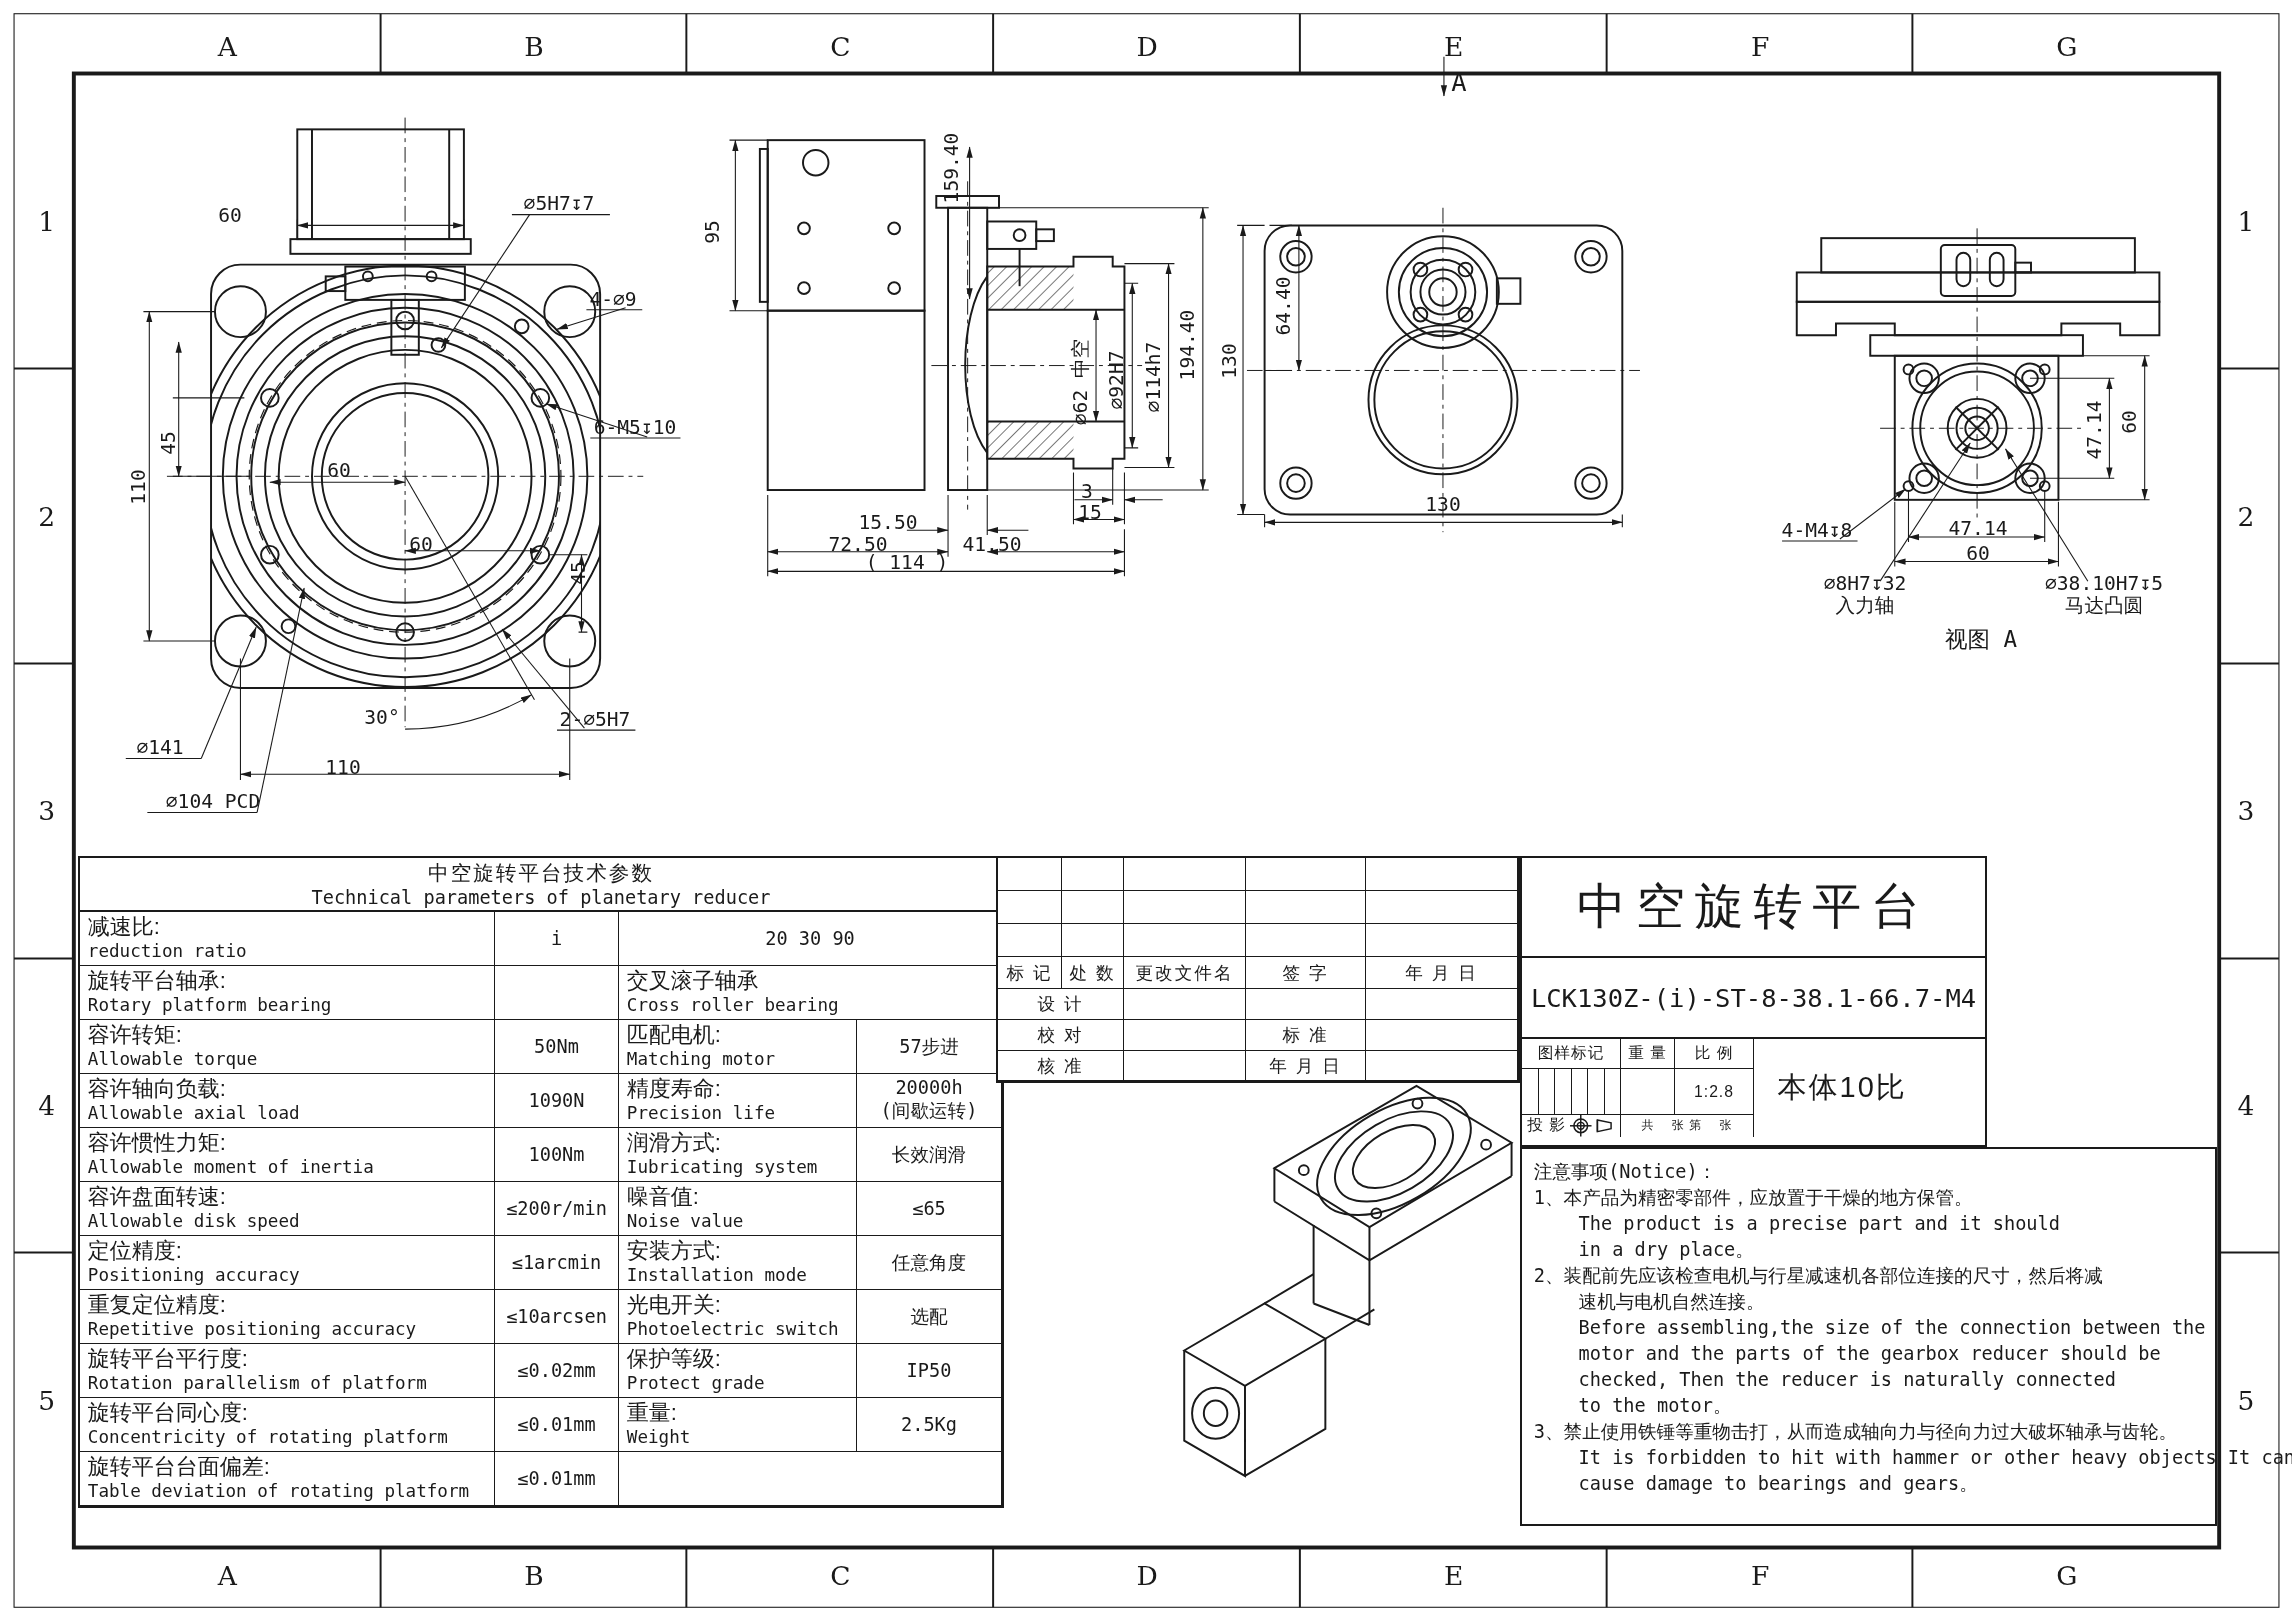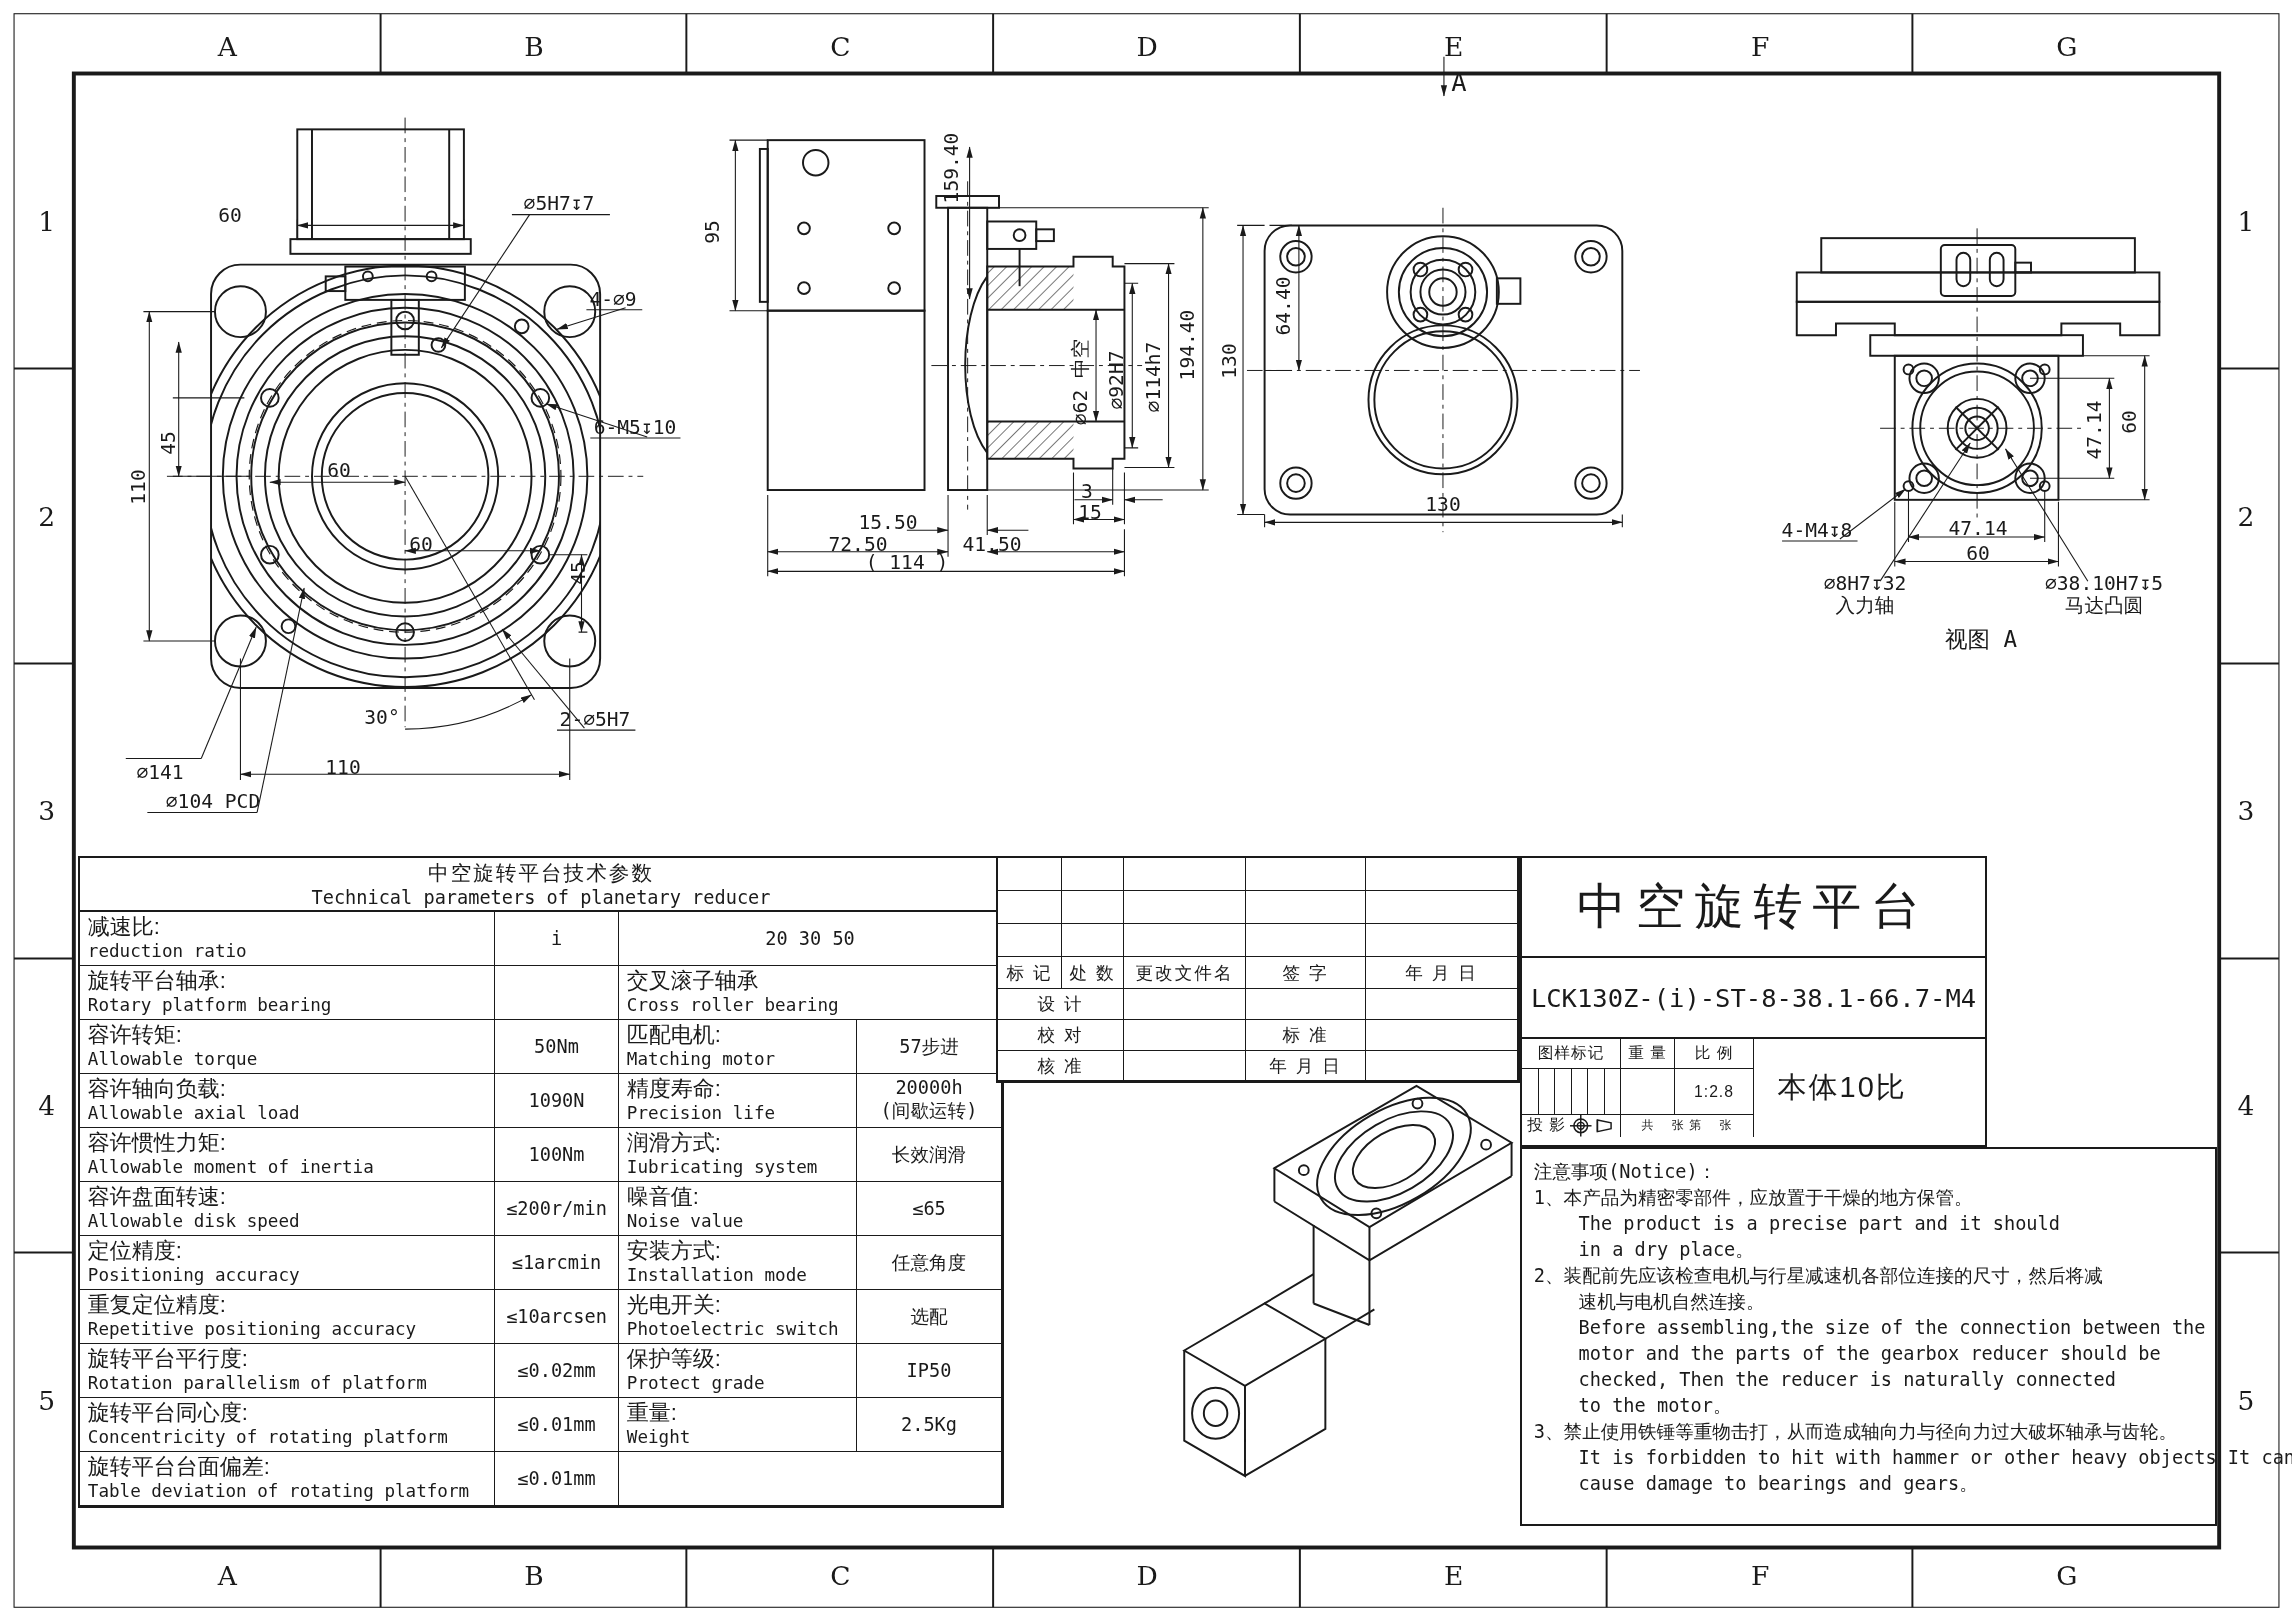--- a/index.html
+++ b/index.html
@@ -328,21 +328,21 @@
       <span class="dim" style="left: 559px; top: 204px; transform: translate(-50%, -50%);">⌀5H7↧7</span>
       <span class="dim" style="left: 613px; top: 300px; transform: translate(-50%, -50%);">4-⌀9</span>
       <span class="dim" style="left: 635px; top: 428px; transform: translate(-50%, -50%);">6-M5↧10</span>
       <span class="dim" style="left: 169px; top: 443px; transform: translate(-50%, -50%) rotate(-90deg);">45</span>
       <span class="dim" style="left: 139px; top: 487px; transform: translate(-50%, -50%) rotate(-90deg);">110</span>
       <span class="dim" style="left: 339px; top: 471px; transform: translate(-50%, -50%);">60</span>
       <span class="dim" style="left: 421px; top: 545px; transform: translate(-50%, -50%);">60</span>
       <span class="dim" style="left: 579px; top: 573px; transform: translate(-50%, -50%) rotate(-90deg);">45</span>
       <span class="dim" style="left: 382px; top: 718px; transform: translate(-50%, -50%);">30°</span>
       <span class="dim" style="left: 595px; top: 720px; transform: translate(-50%, -50%);">2-⌀5H7</span>
-      <span class="dim" style="left: 160px; top: 773px; transform: translate(-50%, -50%);">⌀141</span>
+      <span class="dim" style="left: 160px; top: 748px; transform: translate(-50%, -50%);">⌀141</span>
       <span class="dim" style="left: 343px; top: 768px; transform: translate(-50%, -50%);">110</span>
       <span class="dim" style="left: 213px; top: 802px; transform: translate(-50%, -50%);">⌀104 PCD</span>
       <span class="dim" style="left: 952px; top: 168px; transform: translate(-50%, -50%) rotate(-90deg);">159.40</span>
       <span class="dim" style="left: 713px; top: 232px; transform: translate(-50%, -50%) rotate(-90deg);">95</span>
       <span class="dim" style="left: 1081px; top: 382px; transform: translate(-50%, -50%) rotate(-90deg);">⌀62 中空</span>
       <span class="dim" style="left: 1117px; top: 380px; transform: translate(-50%, -50%) rotate(-90deg);">⌀92H7</span>
       <span class="dim" style="left: 1154px; top: 377px; transform: translate(-50%, -50%) rotate(-90deg);">⌀114h7</span>
       <span class="dim" style="left: 1188px; top: 345px; transform: translate(-50%, -50%) rotate(-90deg);">194.40</span>
       <span class="dim" style="left: 1087px; top: 492px; transform: translate(-50%, -50%);">3</span>
       <span class="dim" style="left: 1090px; top: 513px; transform: translate(-50%, -50%);">15</span>
@@ -370,21 +370,21 @@
     <div id="pt-title">
       <div class="cnt">中空旋转平台技术参数</div>
       <div class="ent">Technical parameters of planetary reducer</div>
     </div>
     <div id="pt-rows">
         <div class="pcell pl">
           <div class="cn">减速比:</div>
           <div class="en">reduction ratio</div>
         </div>
         <div class="pcell pv">i</div>
-        <div class="pcell pv span2">20 30 50</div>
+        <div class="pcell pv span2">20 30 90</div>
         <div class="pcell pl">
           <div class="cn">旋转平台轴承:</div>
           <div class="en">Rotary platform bearing</div>
         </div>
         <div class="pcell pv"></div>
         <div class="pcell pl span2">
           <div class="cn">交叉滚子轴承</div>
           <div class="en">Cross roller bearing</div>
         </div>
         <div class="pcell pl">

